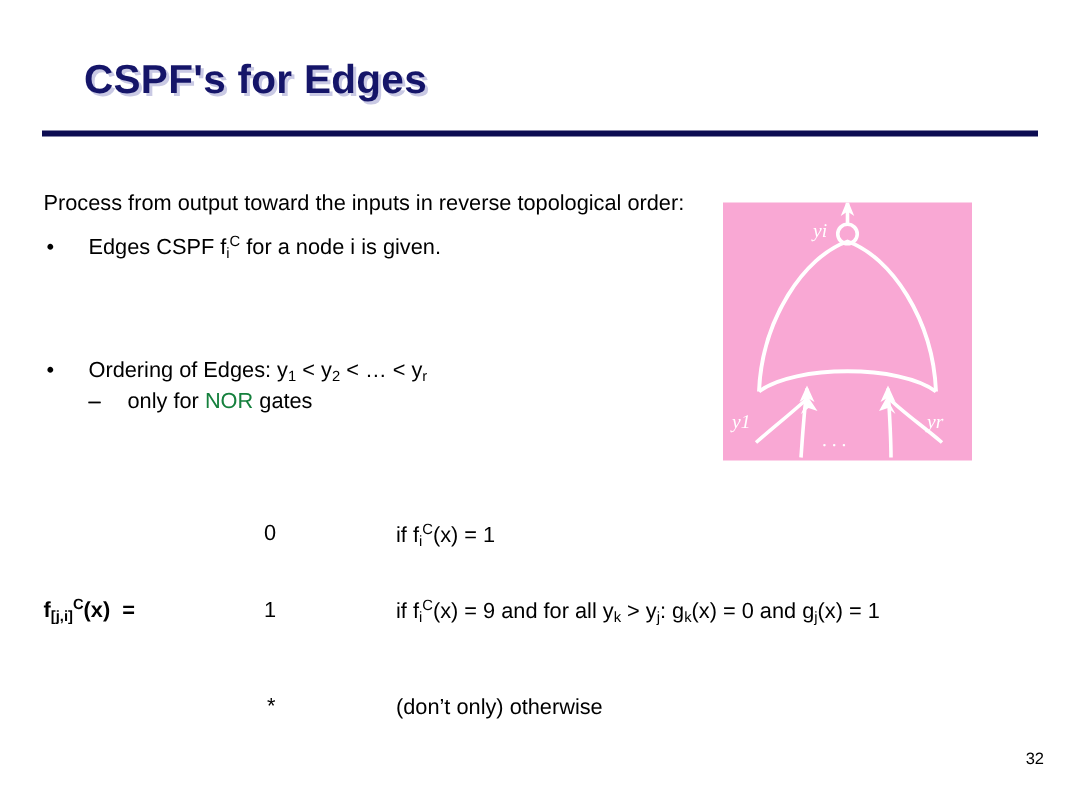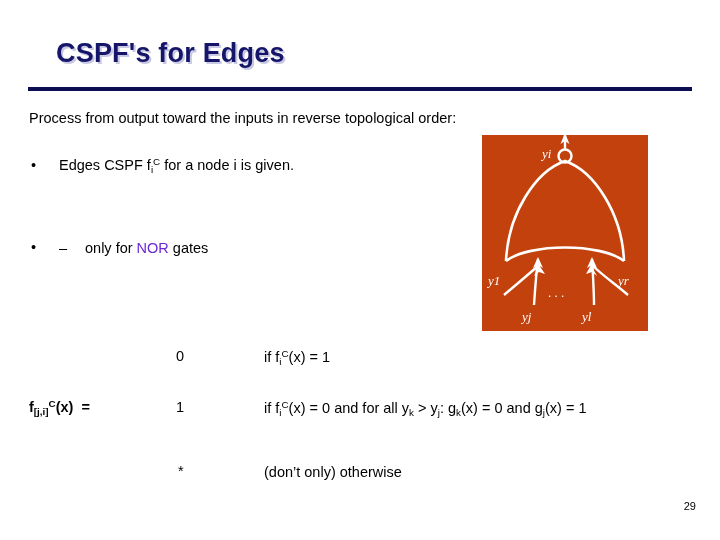--- a/index.html
+++ b/index.html
@@ -35,21 +35,21 @@
     top: 87px;
     width: 664px;
     height: 4px;
     background: #0d0d52;
   }
 
   
   .lead-line {
     position: absolute;
     left: 29px;
-    top: 110px;
+    top: 128px;
     font-size: 14.5px;
     color: #000;
     white-space: nowrap;
   }
 
   .bullet {
     position: absolute;
     font-size: 14.5px;
     color: #000;
   }
@@ -79,38 +79,38 @@
     position: relative;
     padding-left: 26px;
     line-height: 1.32;
     font-size: 14.5px;
   }
   .subbullet .dash {
     position: absolute;
     left: 0;
     top: 0;
   }
-  .nor-word { color: #6d28d9; }
+  .nor-word { color: #15803d; }
 
   
   sub, sup {
     font-size: 0.68em;
     line-height: 0;
   }
   sub { vertical-align: -0.28em; }
   sup { vertical-align: 0.52em; }
 
   
   .gate-figure {
     position: absolute;
     left: 482px;
     top: 135px;
     width: 166px;
-    height: 196px;
-    background: #c2410c;
+    height: 172px;
+    background: #f9a8d4;
     overflow: hidden;
   }
   .gate-figure svg { display: block; }
 
   
   .eq-block {
     position: absolute;
     left: 0;
     top: 344px;
     width: 720px;
@@ -162,20 +162,21 @@
 
 <div class="lead-line">Process from output toward the inputs in reverse topological order:</div>
 
 <div class="bullet" id="bullet-assume">
   <span class="bdot">•</span>
   <span class="btext"><span>Edges CSPF f</span><sub>i</sub><sup>C</sup><span> for a node i is given.</span></span>
 </div>
 
 <div class="bullet" id="bullet-ordering">
   <span class="bdot">•</span>
+  <span class="btext"><span>Ordering of Edges: y</span><sub>1</sub><span> &lt; y</span><sub>2</sub><span> &lt; … &lt; y</span><sub>r</sub></span>
 
   <div class="subbullets">
     <div class="subbullet">
       <span class="dash">–</span>
     </div>
     <div class="subbullet">
       <span class="dash">–</span>
       <span>only for </span><span class="nor-word">NOR</span><span> gates</span>
     </div>
   </div>
@@ -218,23 +219,23 @@
 
   <div class="eq-lhs"><span>f</span><sub>[j,i]</sub><sup>C</sup><span>(x)</span>&nbsp;&nbsp;<span>=</span></div>
 
   <div class="eq-row" id="eq-row-0">
     <span class="eq-val">0</span>
     <span class="eq-cond"><span>if f</span><sub>i</sub><sup>C</sup><span>(x) = 1</span></span>
   </div>
 
   <div class="eq-row" id="eq-row-1">
     <span class="eq-val">1</span>
-    <span class="eq-cond"><span>if f</span><sub>i</sub><sup>C</sup><span>(x) = 0 and for all y</span><sub>k</sub><span> &gt; y</span><sub>j</sub><span>: g</span><sub>k</sub><span>(x) = 0 and g</span><sub>j</sub><span>(x) = 1</span></span>
+    <span class="eq-cond"><span>if f</span><sub>i</sub><sup>C</sup><span>(x) = 9 and for all y</span><sub>k</sub><span> &gt; y</span><sub>j</sub><span>: g</span><sub>k</sub><span>(x) = 0 and g</span><sub>j</sub><span>(x) = 1</span></span>
   </div>
 
   <div class="eq-row" id="eq-row-2">
     <span class="eq-val">*</span>
     <span class="eq-cond">(don’t only) otherwise</span>
   </div>
 
 </div>
 
-<div class="page-number">29</div>
+<div class="page-number">32</div>
 
 </body></html>

